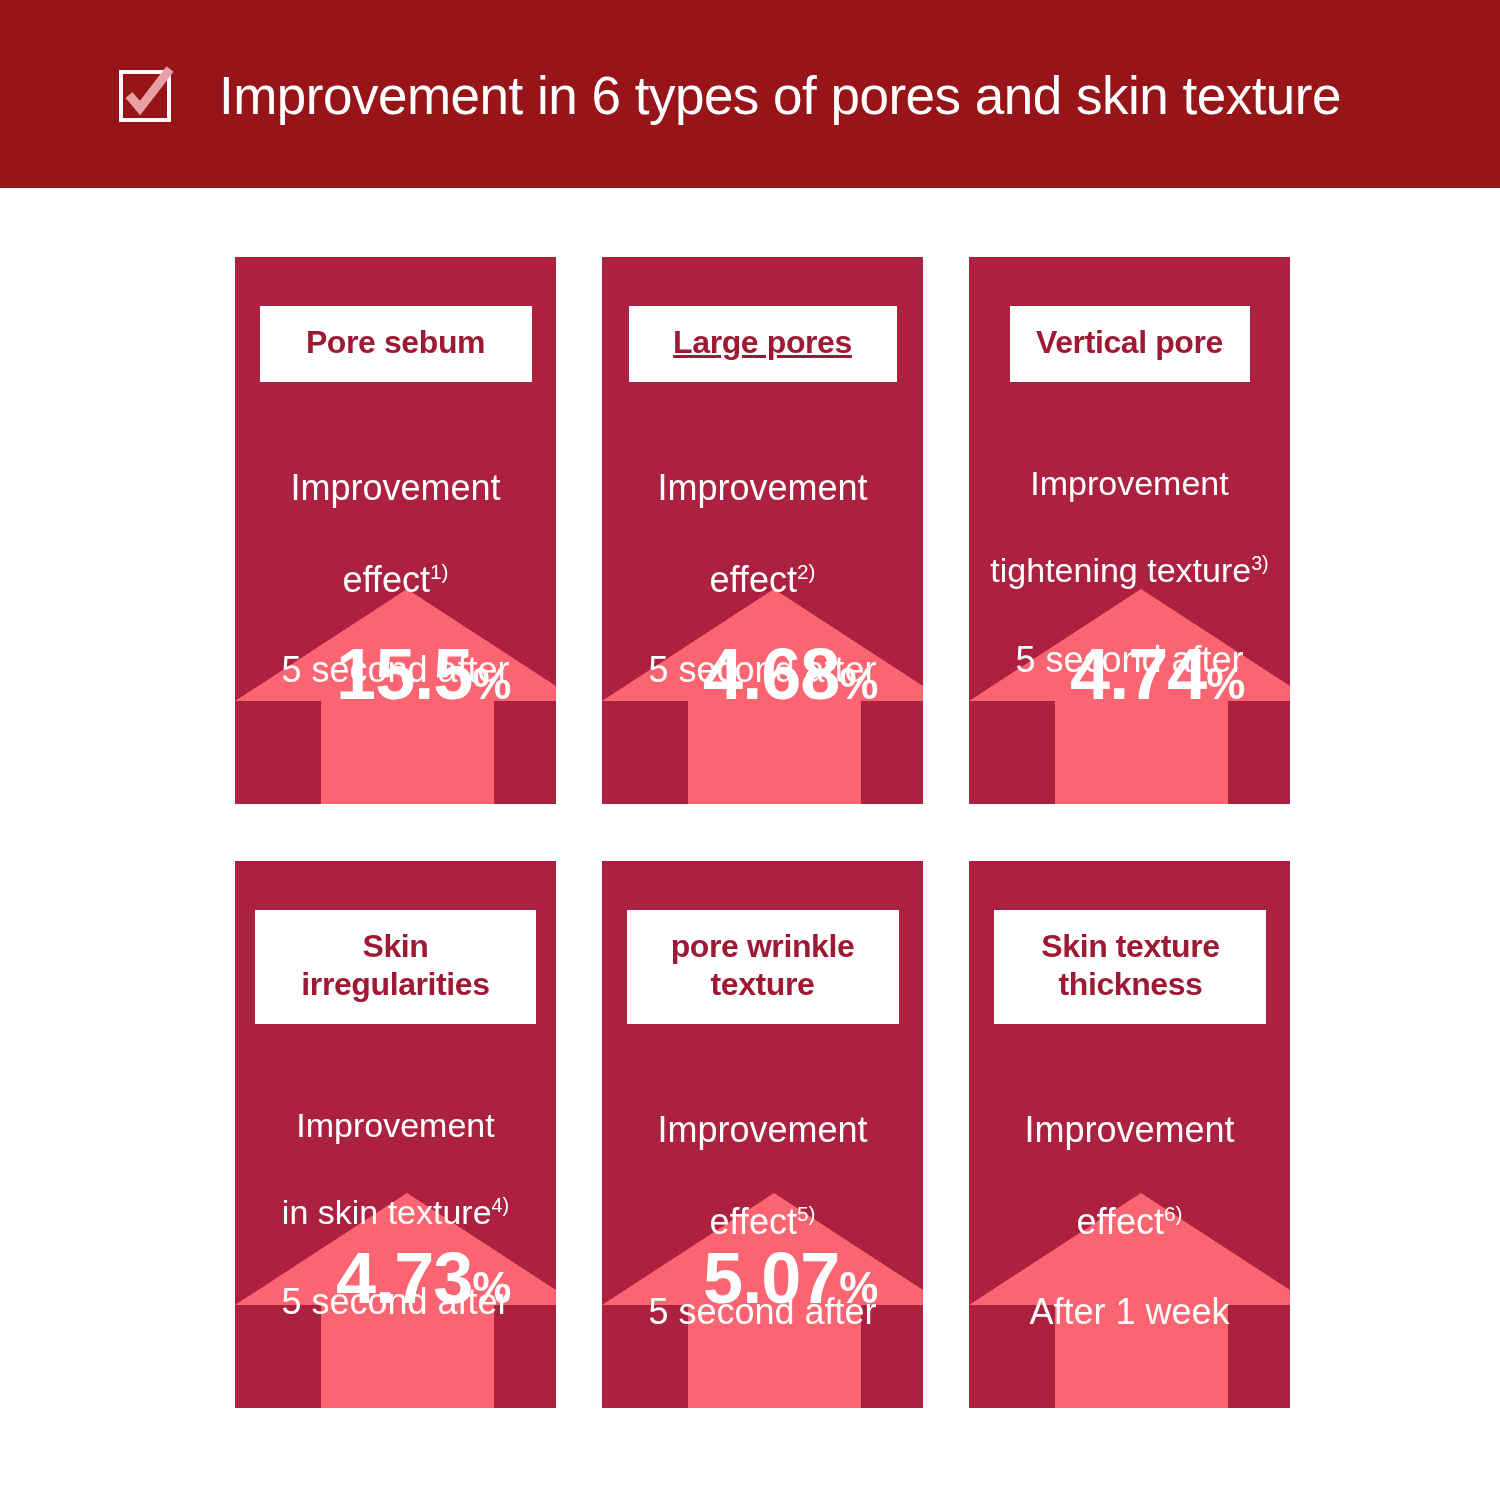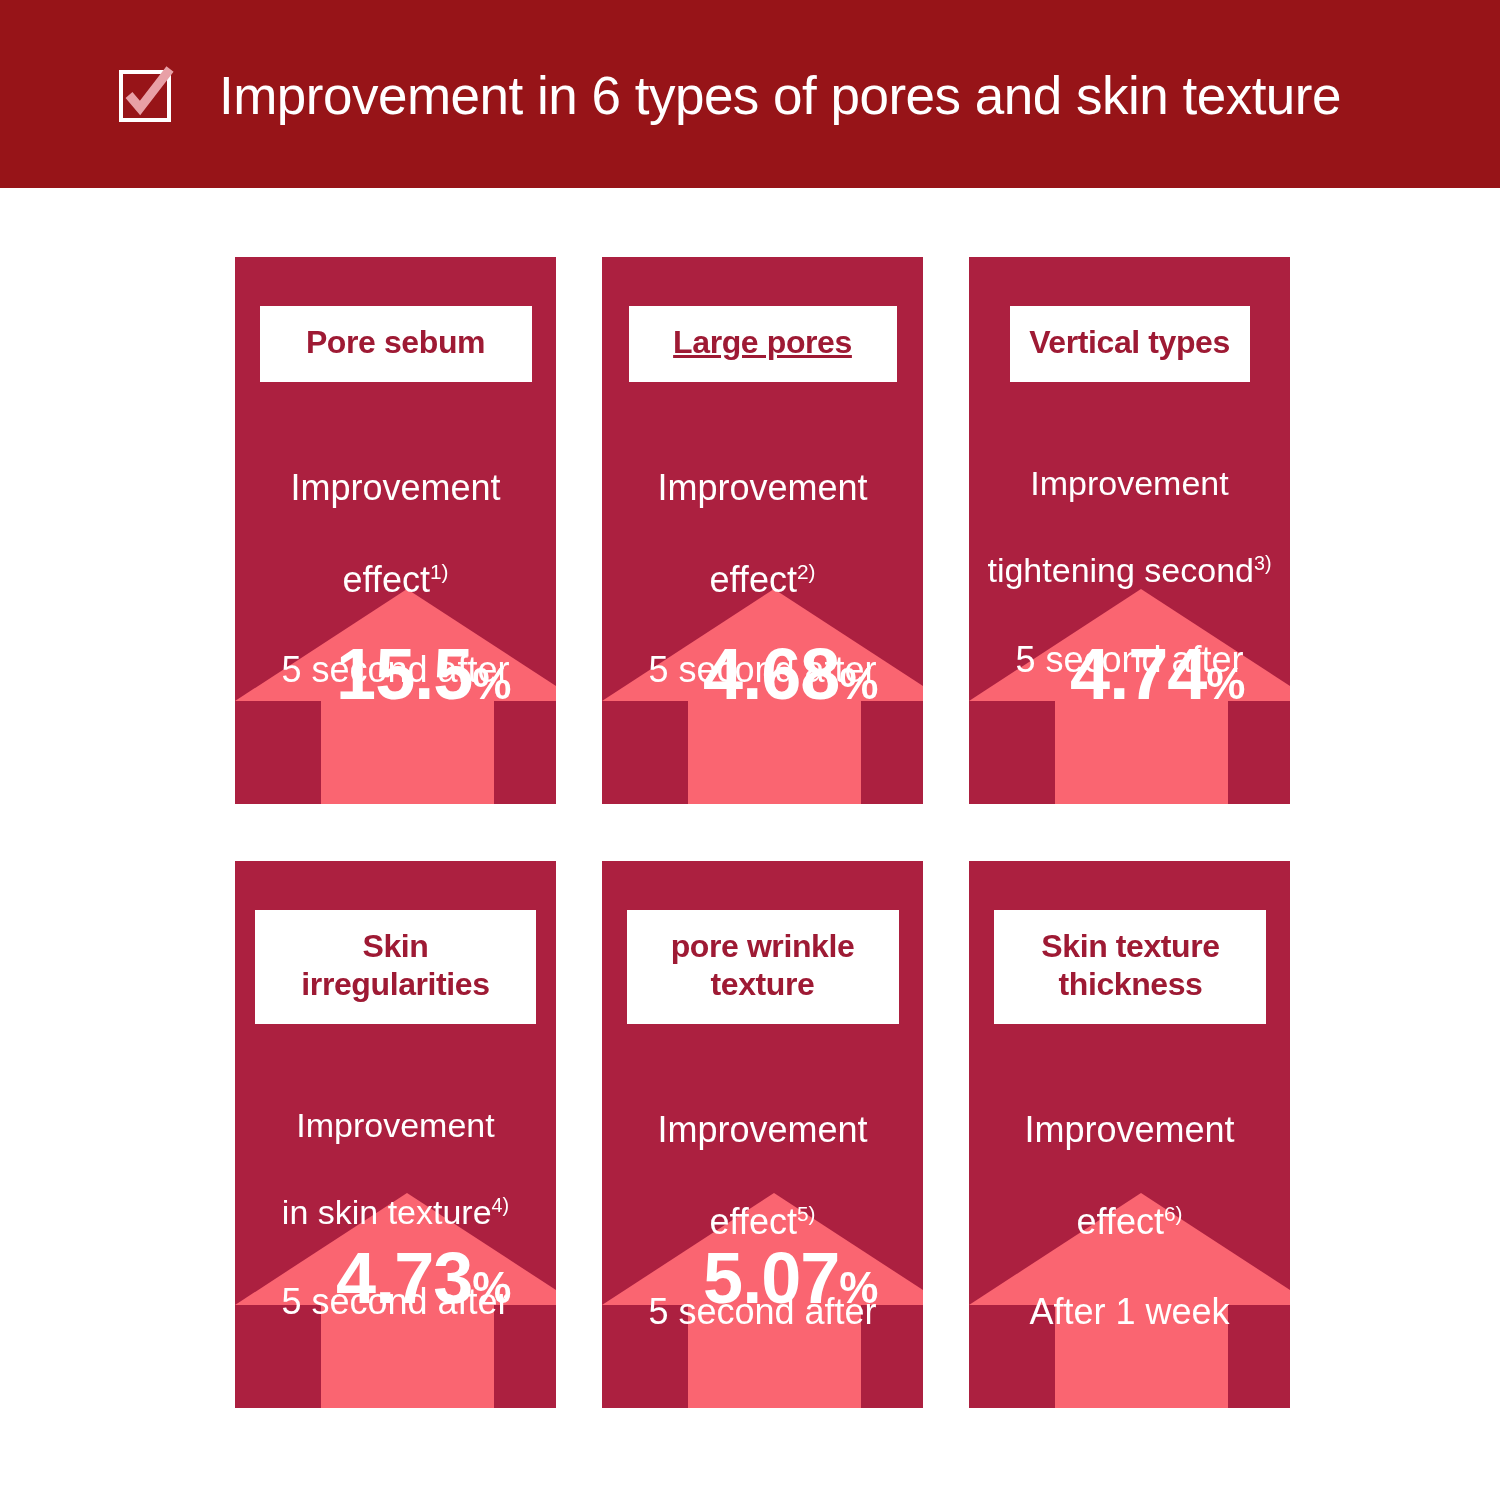--- a/index.html
+++ b/index.html
@@ -216,24 +216,24 @@
     <div class="pct">
       <span>4.68</span><span class="sym">%</span>
     </div>
   </div>
 
   <div class="card">
     <div class="arrow">
       <span class="head"></span>
         <span class="shaft"></span>
     </div>
-    <div class="label-chip w-narrow">Vertical types</div>
+    <div class="label-chip w-narrow">Vertical pore</div>
     <div class="desc tight">
       <span>Improvement</span><br>
-      <span>tightening second</span><sup>3)</sup>
+      <span>tightening texture</span><sup>3)</sup>
     </div>
     <div class="timing">5 second after</div>
     <div class="pct">
       <span>4.74</span><span class="sym">%</span>
     </div>
   </div>
 
   <div class="card">
     <div class="arrow">
       <span class="head"></span>

